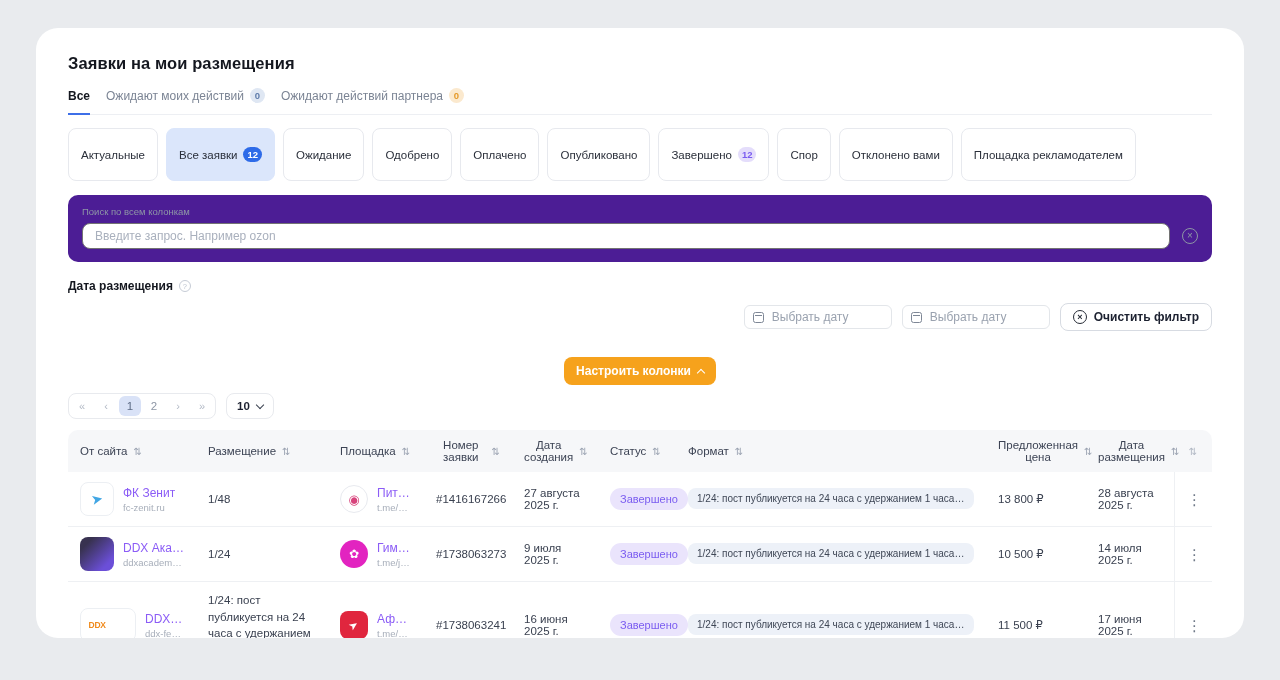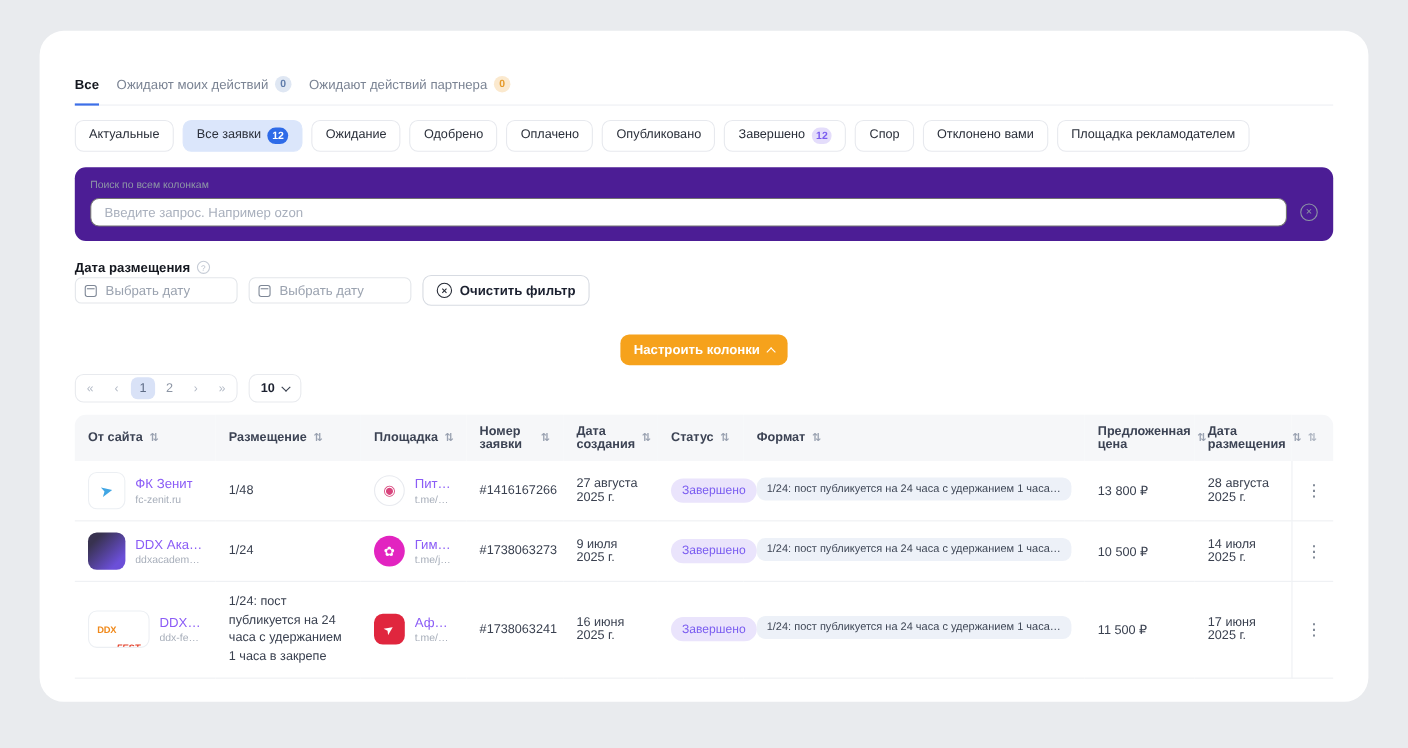--- a/index.html
+++ b/index.html
@@ -23,42 +23,42 @@
   .tab.active { color:#14171f; font-weight:700; border-bottom-color:#3d6fe8; }
   .badge { min-width:15px; height:15px; border-radius:8px; display:inline-flex; align-items:center;
            justify-content:center; font-size:9.5px; padding:0 4px; margin-left:6px; font-weight:600; }
   .b-blue   { background:#dfe7f3; color:#5f7cab; }
   .b-orange { background:#fbe9ce; color:#e59a2a; }
   .b-solid-blue { background:#2e6be8; color:#fff; }
   .b-purple { background:#e4ddfb; color:#7a5cf0; }
 
   
   .chips { display:flex; gap:8px; margin-top:13px; }
-  .chip { background:#fff; border:1px solid #e7e9ee; border-radius:8px; padding:6px 12px;
-          font-size:11.5px; color:#2a2f3a; display:flex; cursor:pointer; white-space:nowrap; }
+  .chip { background:#fff; border:1px solid #e7e9ee; border-radius:8px; padding:18px 12px;
+          font-size:11.5px; color:#2a2f3a; display:flex; align-items:center; cursor:pointer; white-space:nowrap; }
   .chip.active { background:#dbe6fb; border-color:#dbe6fb; }
 
   
   .search-panel { margin-top:14px; background:#4c1d95; border-radius:10px; padding:11px 14px 13px; }
   .search-label { font-size:9.5px; color:#8e97a6; margin-bottom:6px; }
   .search-row { display:flex; align-items:center; gap:12px; }
   .search-input { flex:1; height:26px; border:1px solid #737373; border-radius:8px; padding:0 12px;
                   font-size:12px; color:#333; outline:none; font-family:inherit; background:#fff; }
   .search-input::placeholder { color:#a9b0bd; }
   .circ { width:16px; height:16px; border:1.2px solid currentColor; border-radius:50%;
           display:inline-flex; align-items:center; justify-content:center; font-size:10px;
           line-height:1; flex-shrink:0; cursor:pointer; }
   .clear-search { color:#8d96a5; }
 
   
   .date-section { margin-top:17px; }
   .date-label { font-size:12px; font-weight:700; color:#14171f; display:flex; align-items:center; gap:6px; }
   .help-circle { width:12px; height:12px; border:1px solid #c6ccd6; border-radius:50%; color:#bcc3cf;
                  font-size:7.5px; display:inline-flex; align-items:center; justify-content:center; font-weight:400; }
-  .date-row { display:flex; align-items:center; gap:10px; }
+  .date-row { margin-top:10px; display:flex; align-items:center; gap:10px;justify-content:flex-end; }
   .date-box { width:148px; height:24px; border:1px solid #e3e6ea; border-radius:6px; background:#fff;
               display:flex; align-items:center; gap:8px; padding:0 8px; }
   .cal { width:11px; height:11px; border:1.3px solid #7e8796; border-radius:2.5px; position:relative; flex-shrink:0; }
   .cal::before { content:""; position:absolute; left:1px; right:1px; top:2px; height:1.2px; background:#7e8796; }
   .date-input { border:none; outline:none; width:100%; font-size:12px; color:#333; font-family:inherit; }
   .date-input::placeholder { color:#9aa2af; }
   .btn { border:none; border-radius:8px; font-size:12px; font-weight:600; font-family:inherit;
          display:inline-flex; align-items:center; gap:7px; cursor:pointer; }
   .btn-primary { background:#2e6be8; color:#fff; padding:7px 14px; margin-left:4px; }
   .btn-outline { background:#fff; border:1px solid #d7dbe2; color:#1c2130; padding:6px 12px; }
@@ -77,21 +77,21 @@
         border-radius:6px; font-size:11px; color:#b3bac6; cursor:pointer; padding:0 4px; }
   .pg.num { color:#8d96a5; font-size:11.5px; }
   .pg.active { background:#d9e2f7; color:#5d6b85; }
   .size-select { border:1px solid #e8eaee; border-radius:8px; height:26px; padding:0 10px;
                  display:inline-flex; align-items:center; gap:7px; font-size:11.5px; font-weight:700;
                  color:#1c2130; cursor:pointer; }
   .size-select .chev { color:#3a4150; }
 
   
   table { width:100%; margin-top:11px; border-collapse:separate; border-spacing:0; table-layout:fixed; }
-  thead th { background:#f6f7f9; padding:9px 12px; text-align:left; font-weight:700;
+  thead th { background:#f6f7f9; padding:9px 12px; text-align:center; font-weight:400;
              color:#3c4354; font-size:11.5px; vertical-align:middle; }
   thead th:first-child { border-top-left-radius:10px; }
   thead th:last-child  { border-top-right-radius:10px; }
   .th-in { display:flex; align-items:center; gap:6px; }
   .sort { color:#9aa2b1; font-size:10px; flex-shrink:0; cursor:pointer; }
   .colset { color:#b0b7c3; font-size:10px; cursor:pointer; margin:0 auto; }
   tbody td { padding:10px 12px; border-bottom:1px solid #eef0f3; vertical-align:middle;
              color:#3a4150; font-size:11.5px; }
   tbody tr { height:48px; }
 
@@ -122,20 +122,21 @@
                  overflow:hidden; text-overflow:ellipsis; }
   .td-actions { border-left:1px solid #eef0f3; text-align:center; }
   .kebab { color:#6f7988; font-size:15px; cursor:pointer; line-height:1; }
   .placement-text { line-height:1.45; color:#3a4150; }
 </style>
 </head>
 <body>
 
 <div class="card">
 
+  <div class="page-title">Заявки на мои размещения</div>
 
   <div class="tabs">
 
       <div class="tab active">
         <span>Все</span>
 
       </div>
 
       <div class="tab">
         <span>Ожидают моих действий</span>

